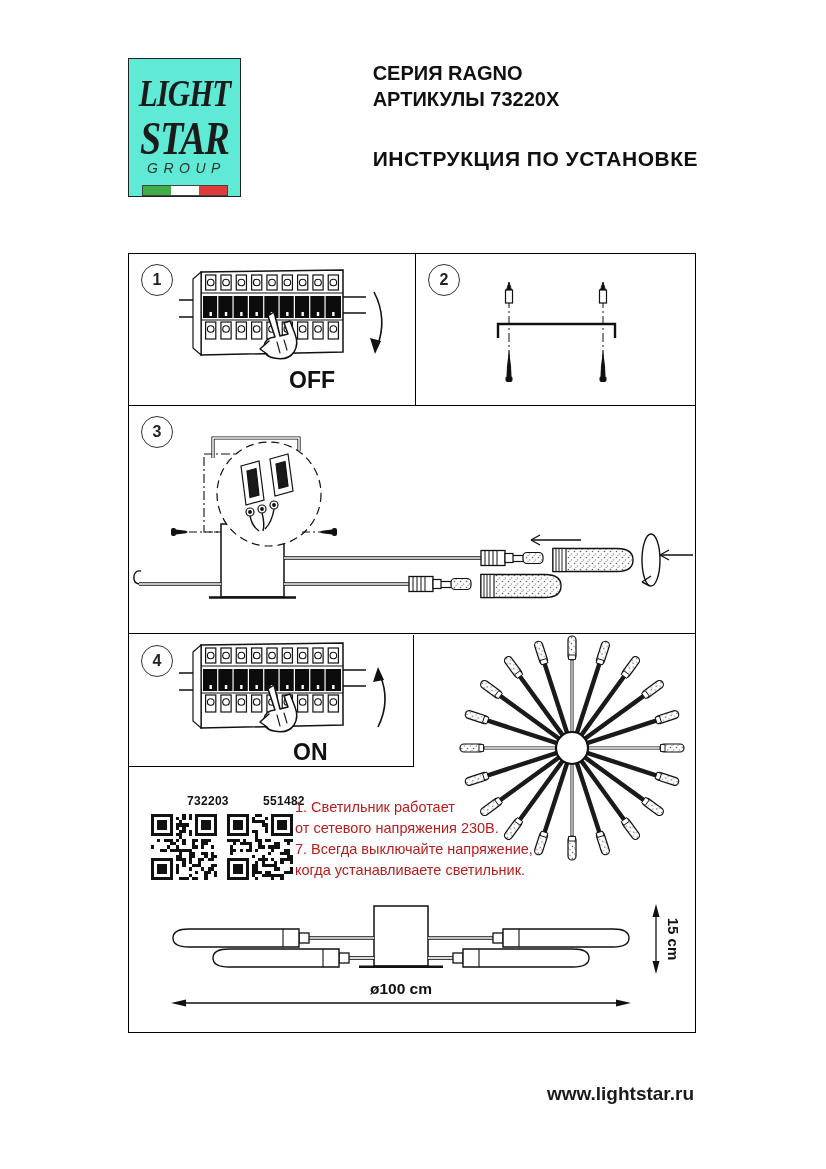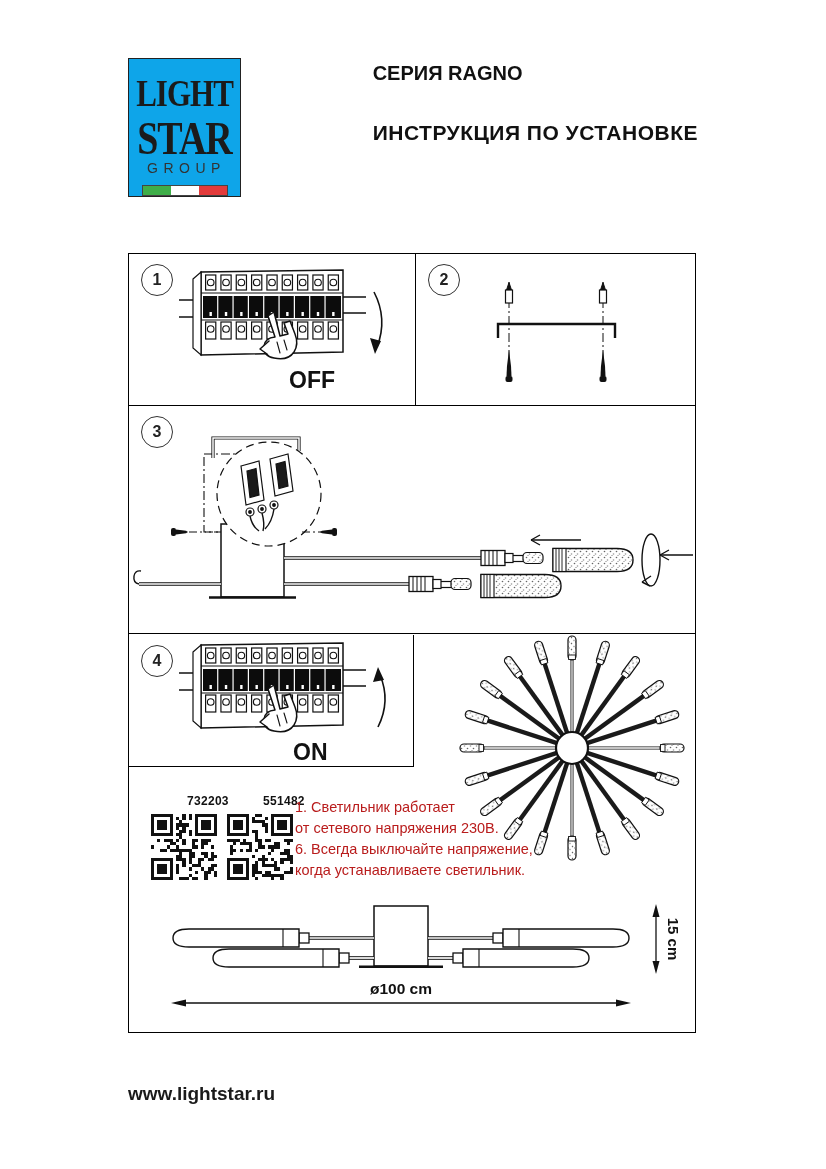--- a/index.html
+++ b/index.html
@@ -1,19 +1,19 @@
 <!DOCTYPE html>
 <html><head>
 <meta charset="utf-8">
 <style>
   html,body{margin:0;padding:0;background:#fff;}
   body{width:826px;height:1169px;position:relative;font-family:"Liberation Sans",sans-serif;color:#111;}
   .abs{position:absolute;}
   
-  .logo-box{left:128px;top:58px;width:111px;height:137px;border:1.5px solid #222;text-align:center;background:#0ea5e9;}
+  .logo-box{left:128px;top:58px;width:111px;height:137px;border:1.5px solid #222;text-align:center;background:#5eead4;font-style:italic;}
   .logo-light{font-family:"Liberation Serif",serif;font-weight:bold;font-size:31px;letter-spacing:-1px;margin-top:16px;transform:scaleY(1.25);color:#1b1b1b;}
   .logo-star{font-family:"Liberation Serif",serif;font-weight:bold;font-size:38px;letter-spacing:-1px;margin-top:5px;transform:scaleY(1.2);color:#1b1b1b;}
   .logo-group{font-size:14px;letter-spacing:5.5px;margin-left:4px;color:#333;}
   .logo-flag{width:84px;height:9px;border:1px solid #444;margin:9px auto 0;display:flex;}
   .logo-flag div{flex:1;height:100%;}
   
   .hdr{right:128px;top:60px;text-align:left;font-weight:bold;}
   .hdr-line1{font-size:20px;line-height:26px;}
   .hdr-title{margin-top:33px;font-size:21px;line-height:27px;letter-spacing:.5px;}
   
@@ -23,21 +23,21 @@
   .cell3{left:0;top:152px;width:566px;height:227px;border-bottom:1.5px solid #000;}
   .step4box{left:0;top:380.5px;width:284px;height:131.5px;border-right:1.5px solid #000;border-bottom:1.5px solid #000;}
   .stepnum{position:absolute;left:12px;top:10px;width:30px;height:30px;border:1.7px solid #333;border-radius:50%;text-align:center;line-height:30px;font-weight:bold;font-size:16px;color:#222;background:#fff;}
   svg text{font-family:"Liberation Sans",sans-serif;}
   .qr-wrap{left:22px;top:540px;width:146px;}
   .qr-row{display:flex;gap:10px;}
   .qr-item{width:66px;text-align:center;}
   .qr-label{font-weight:bold;font-size:12px;margin-bottom:6px;letter-spacing:.3px;margin-left:36px;}
   .qr-item svg{width:66px;height:66px;display:block;}
   .notes{left:166px;top:543px;width:240px;font-size:14.5px;line-height:21px;color:#b91c1c;}
-  .footer{left:128px;top:1083px;width:566px;text-align:left;font-weight:bold;font-size:19px;color:#1a1a1a;}
+  .footer{left:128px;top:1083px;width:566px;text-align:right;font-weight:bold;font-size:19px;color:#1a1a1a;}
 </style>
 </head>
 <body>
 
 <svg width="0" height="0" style="position:absolute" aria-hidden="true">
   <defs>
     <pattern id="stip" width="6" height="6" patternUnits="userSpaceOnUse">
       <rect width="6" height="6" fill="#fff"></rect>
       <circle cx="1.5" cy="1.5" r="0.8" fill="#666"></circle>
       <circle cx="4.5" cy="4" r="0.8" fill="#999"></circle>
@@ -128,20 +128,21 @@
   <div class="logo-group">GROUP</div>
   <div class="logo-flag">
     <div style="background: rgb(63, 174, 73);"></div>
     <div style="background: rgb(255, 255, 255);"></div>
     <div style="background: rgb(226, 59, 59);"></div>
   </div>
 </div>
 
 <div class="abs hdr">
   <div class="hdr-line1">СЕРИЯ RAGNO</div>
+  <div class="hdr-line1">АРТИКУЛЫ 73220X</div>
   <div class="hdr-title">
     <div>ИНСТРУКЦИЯ ПО УСТАНОВКЕ</div>
   </div>
 </div>
 
 <div class="abs frame">
 
   <div class="abs cell1">
     <div class="stepnum">1</div>
     <svg width="285" height="150" viewBox="0 0 285 150">
@@ -636,21 +637,21 @@
             <rect x="14" y="20" width="1" height="1" fill="#111"></rect>
             <rect x="17" y="20" width="1" height="1" fill="#111"></rect>
           </svg>
       </div>
     </div>
   </div>
 
   <div class="abs notes">
     <div>1. Светильник работает</div>
     <div>от сетевого напряжения 230В.</div>
-    <div>6. Всегда выключайте напряжение,</div>
+    <div>7. Всегда выключайте напряжение,</div>
     <div>когда устанавливаете светильник.</div>
   </div>
 
   <svg class="abs" style="left:0;top:638px" width="566" height="140" viewBox="0 0 566 140">
     <g stroke="#111" fill="#fff" stroke-width="1.5">
       <rect x="245" y="14" width="54" height="60"></rect>
       <line x1="230" y1="74.7" x2="314" y2="74.7" stroke-width="2.6"></line>
       <g>
         <line x1="180" y1="46" x2="245" y2="46" stroke-width="3.6"></line>
           <line x1="180" y1="46" x2="245" y2="46" stroke="#fff" stroke-width="1.7"></line>

